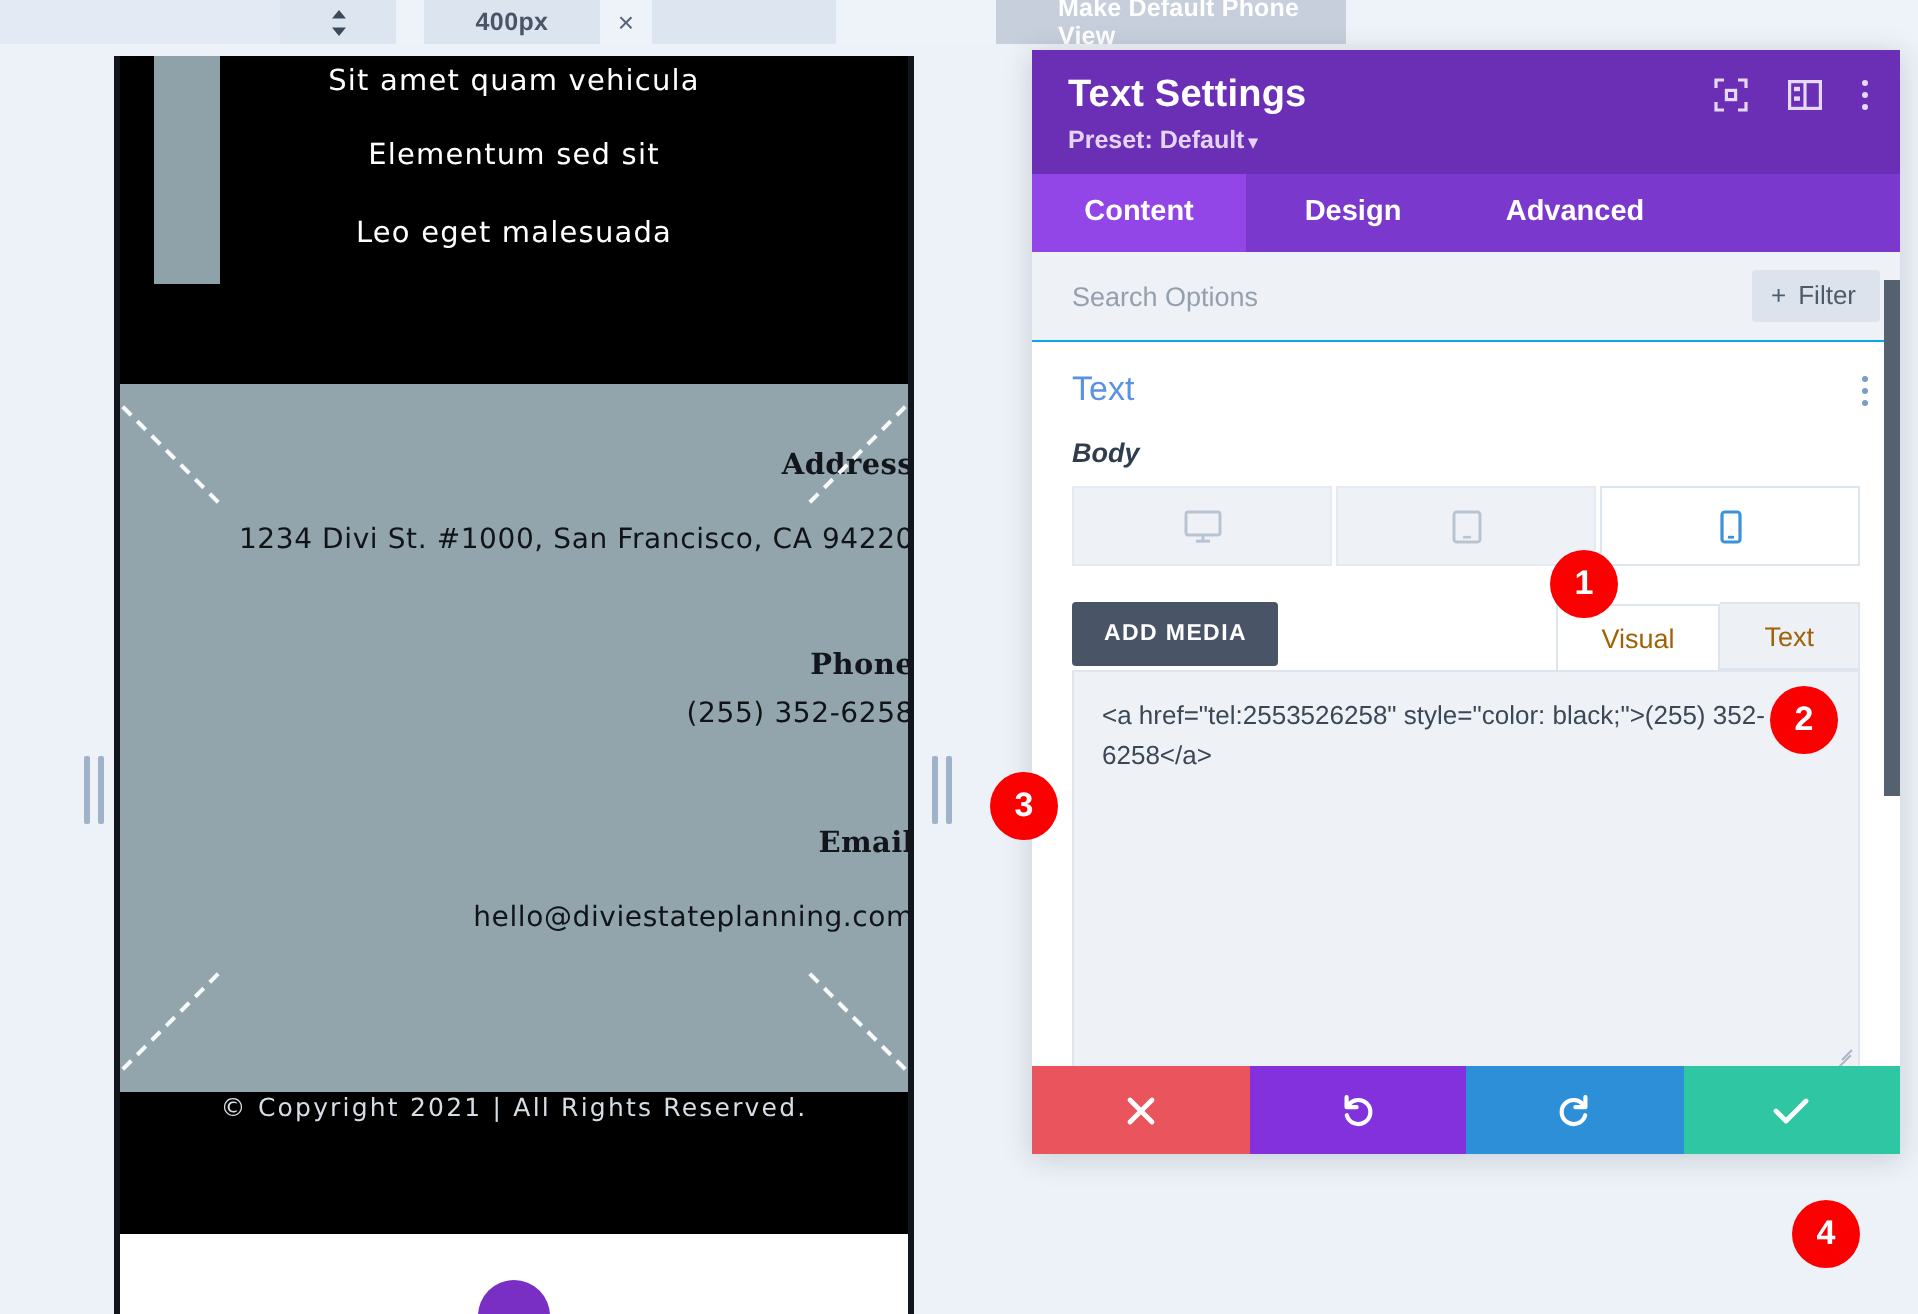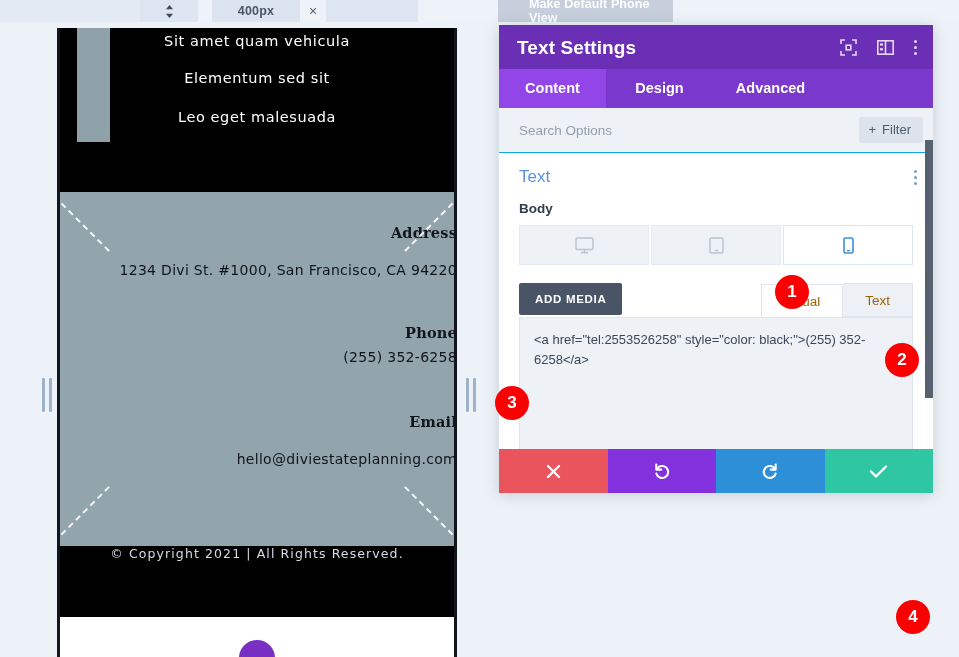--- a/index.html
+++ b/index.html
@@ -162,22 +162,22 @@
   }
   .drag-handle i {
     display: block; width: 3px; height: 34px;
     background: #9fb3c8; border-radius: 1px;
   }
   .drag-handle.left  { left: 40px; }
   .drag-handle.right { left: 464px; }
 
   
   .panel {
-    position: absolute; top: 25px; left: 499px;
-    width: 434px; height: 468px;
+    position: absolute; top: 25px; left: 516px;
+    width: 434px; height: 552px;
     background: #ffffff;
     box-shadow: 0 2px 14px rgba(30,40,60,.18);
     display: flex; flex-direction: column;
     overflow: hidden;
   }
   .panel-header {
     background: #6b2fb5;
     padding: 12px 18px 10px 18px;
     position: relative;
   }
@@ -227,21 +227,21 @@
   .group-head {
     display: flex; align-items: center; justify-content: space-between;
     padding: 14px 16px 0 20px;
   }
   .group-title { color: #5a93e0; font-size: 17px; }
   .group-dots { display: flex; flex-direction: column; gap: 3px; }
   .group-dots span { width: 3px; height: 3px; background: #7b9ec9; border-radius: 50%; display: block; }
 
   .field-label {
     padding: 14px 0 0 20px;
-    font-size: 13.5px; font-weight: 700; color: #2f3d4d;
+    font-size: 13.5px; font-weight: 700; color: #2f3d4d; font-style: italic;
   }
 
   .device-row {
     display: flex; margin: 9px 20px 0 20px; gap: 2px;
   }
   .device-btn {
     flex: 1; height: 40px;
     background: #eef2f7;
     display: flex; align-items: center; justify-content: center;
     cursor: pointer;
@@ -390,20 +390,23 @@
   <div class="drag-handle right">
     <i></i>
       <i></i>
   </div>
 </div>
 
 <div class="panel">
 
   <div class="panel-header">
     <div class="panel-title">Text Settings</div>
+    <div class="panel-preset">
+      <span>Preset: Default</span><span class="caret">▾</span>
+    </div>
 
     <div class="header-icons">
       <span class="hicon">
         <svg width="17" height="17" viewBox="0 0 17 17">
           <path d="M1 5 V1 H5 M12 1 H16 V5 M16 12 V16 H12 M5 16 H1 V12" stroke="#e6d8f7" stroke-width="1.6" fill="none"></path>
           <rect x="6.2" y="6.2" width="4.6" height="4.6" stroke="#e6d8f7" stroke-width="1.6" fill="none"></rect>
         </svg>
       </span>
       <span class="hicon">
         <svg width="17" height="15" viewBox="0 0 17 15">

